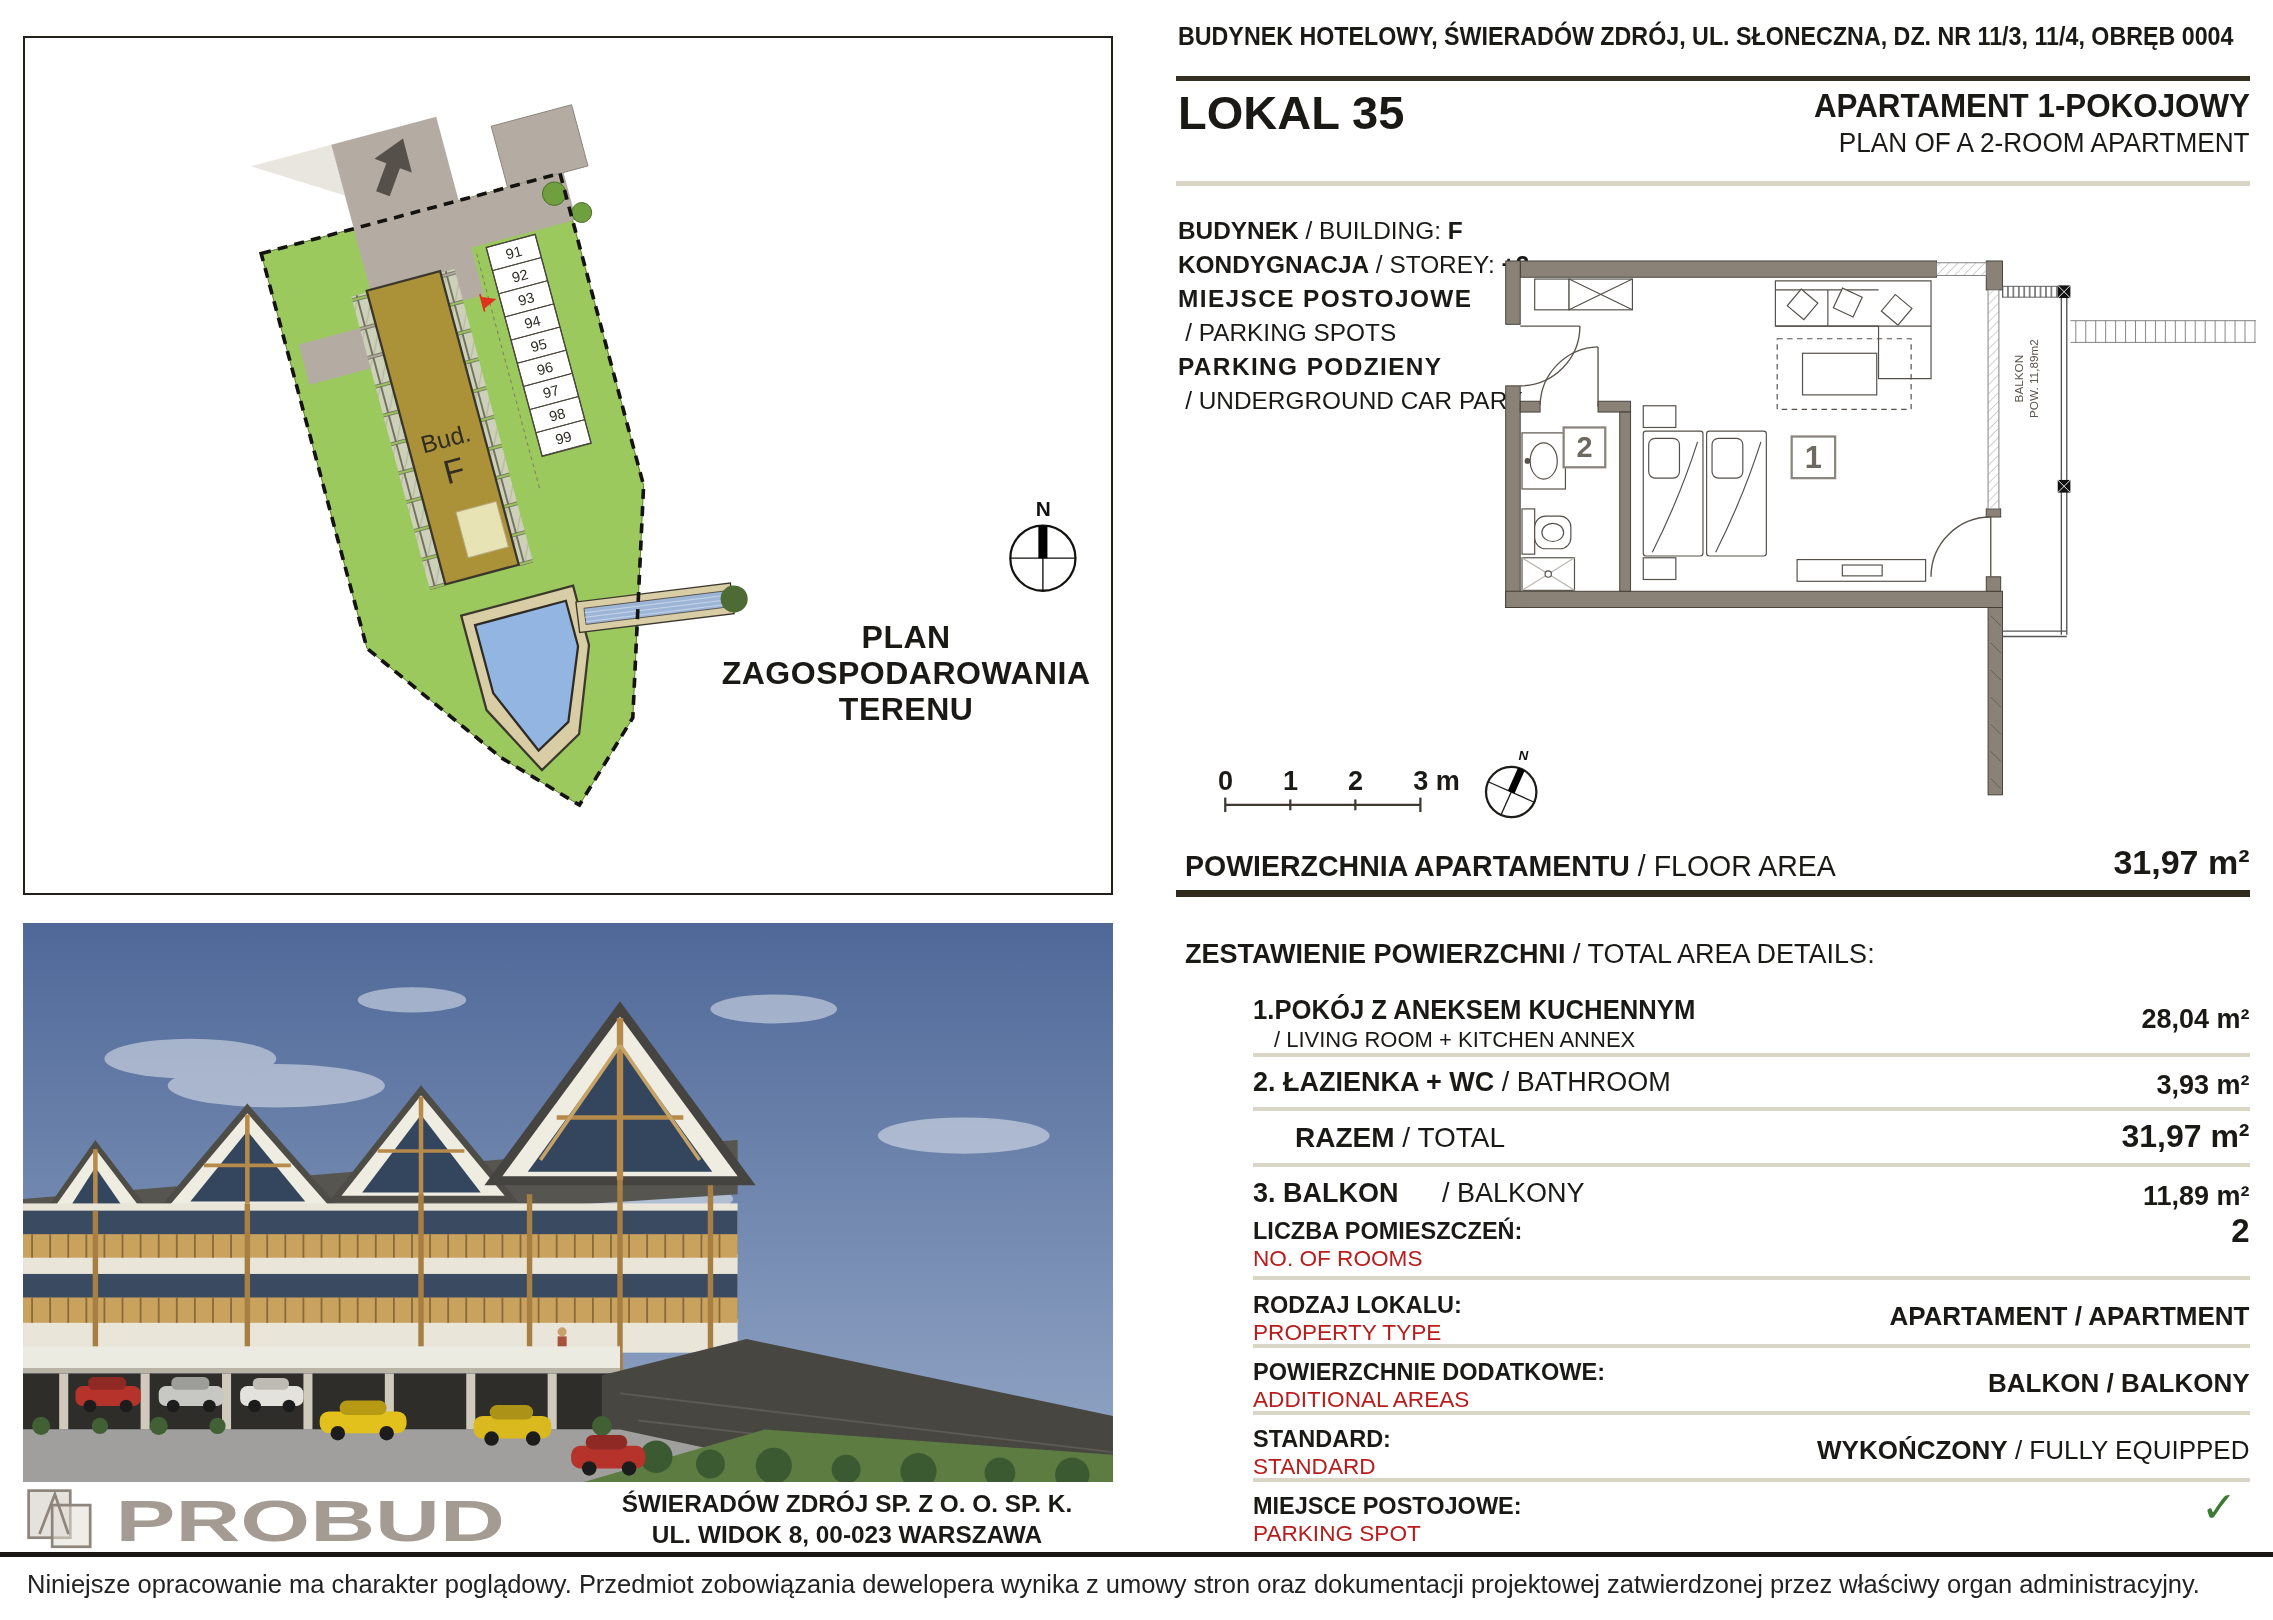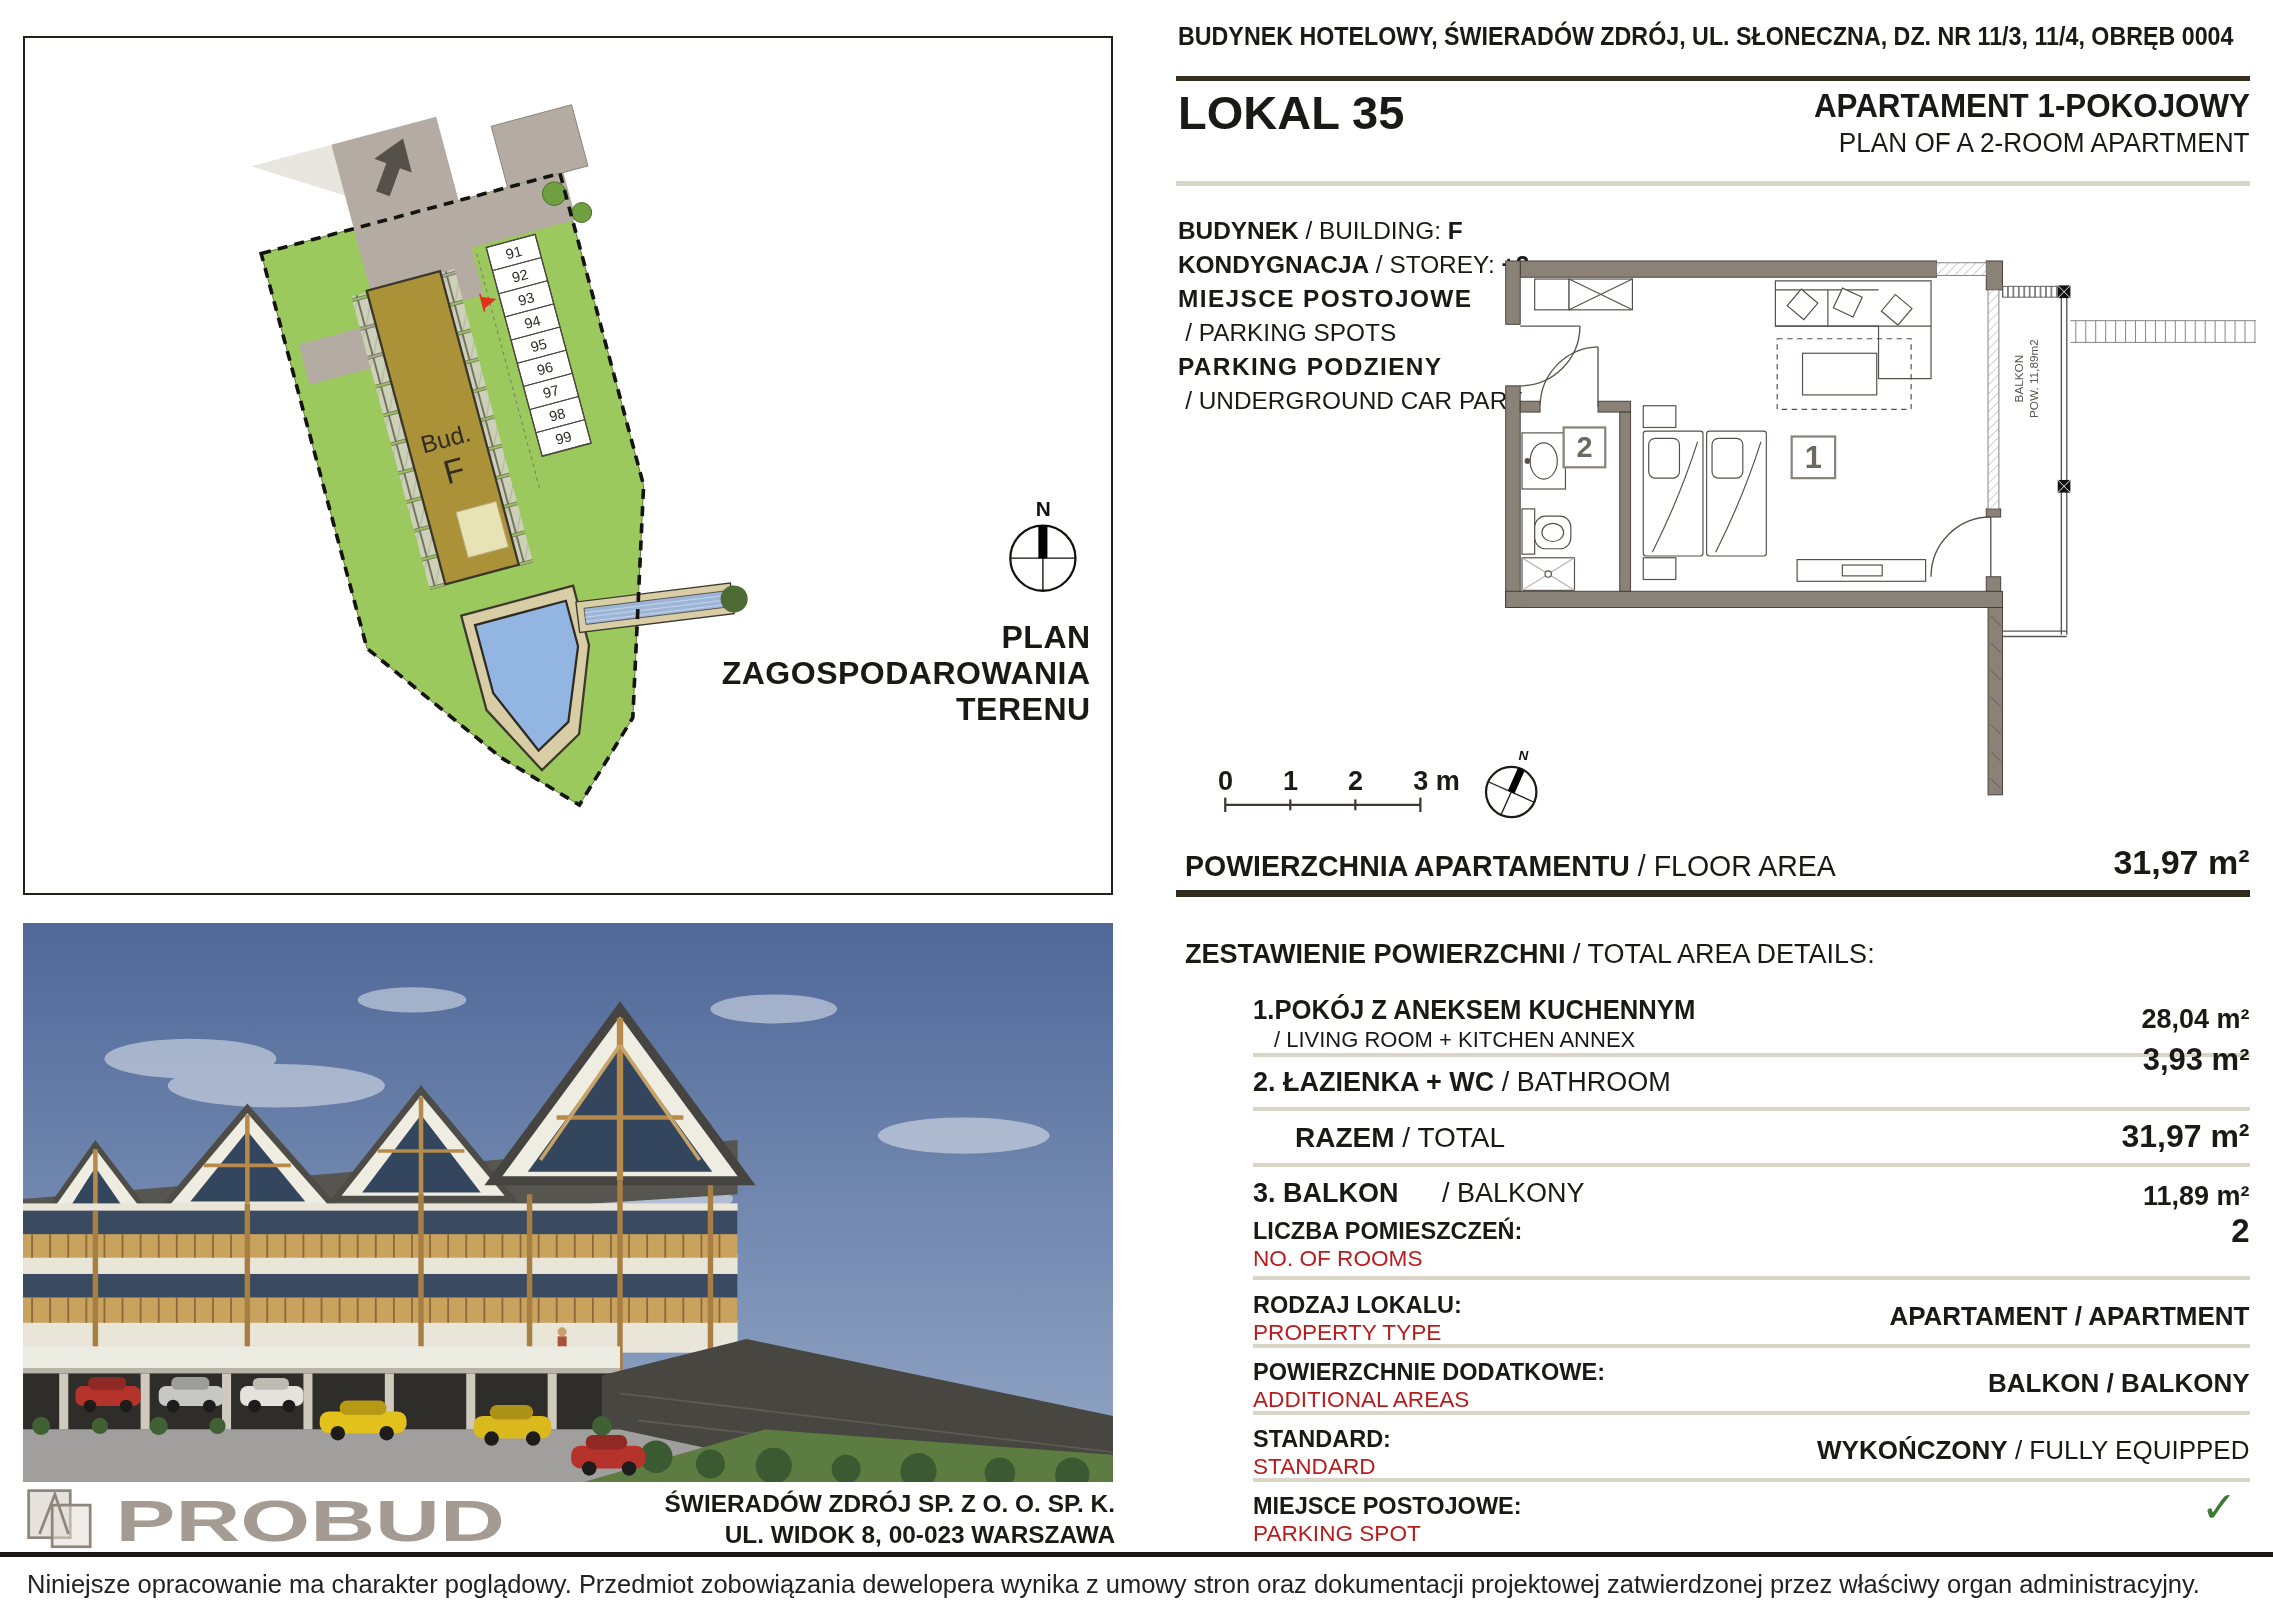--- a/index.html
+++ b/index.html
@@ -5,21 +5,21 @@
   html,body{margin:0;padding:0;background:#fff;}
   .page{position:relative;width:2273px;height:1620px;background:#fff;overflow:hidden;
         font-family:"Liberation Sans",sans-serif;color:#1a1916;}
   .abs{position:absolute;}
   .b{font-weight:bold;}
   .nw{white-space:nowrap;}
   .panel{border:2.7px solid #23201b;box-sizing:border-box;background:#fff;}
   .rule-dark{background:#35301f;}
   .rule-light{background:#d9d6c6;}
   .sub-en{color:#b91c1c;}
-  .right-align{text-align:right;}
+  .right-align{text-align:center;}
   svg text{font-family:"Liberation Sans",sans-serif;}
 </style>
 </head>
 <body>
 
 <div class="page">
 
   <div class="abs panel" style="left:22.6px;top:36px;width:1090px;height:859px;">
     <svg width="1085" height="854" viewBox="0 0 1199 944">
       <defs>
@@ -293,21 +293,21 @@
   <div class="abs nw" style="left:1185px;top:939px;font-size:27px;">
     <span class="b">ZESTAWIENIE POWIERZCHNI</span><span style="white-space:pre;"> / TOTAL AREA DETAILS:</span>
   </div>
 
   <div class="abs b nw" style="left:1253px;top:995px;font-size:27px;transform:scaleX(0.95);transform-origin:left top;">1.POKÓJ Z ANEKSEM KUCHENNYM</div>
   <div class="abs nw" style="left:1274px;top:1027px;font-size:22px;">/ LIVING ROOM + KITCHEN ANNEX</div>
   <div class="abs b" style="right:23.5px;top:1004px;font-size:27px;">28,04 m²</div>
   <div class="abs rule-light" style="left:1253px;top:1053px;width:997px;height:3.6px;"></div>
 
   <div class="abs nw" style="left:1253px;top:1067px;font-size:27px;"><span class="b">2. ŁAZIENKA + WC</span><span style="white-space:pre;margin-top:12px;"> / BATHROOM</span></div>
-  <div class="abs b" style="right:23.5px;top:1042px;font-size:31px;">3,93 m²</div>
+  <div class="abs b" style="right:23.5px;top:1070px;font-size:27px;">3,93 m²</div>
   <div class="abs rule-light" style="left:1253px;top:1107px;width:997px;height:3.6px;"></div>
 
   <div class="abs nw" style="left:1295px;top:1122px;font-size:28px;"><span class="b">RAZEM</span><span style="white-space:pre;"> / TOTAL</span></div>
   <div class="abs b" style="right:23.5px;top:1118px;font-size:32px;">31,97 m²</div>
   <div class="abs rule-light" style="left:1253px;top:1163px;width:997px;height:3.6px;"></div>
 
   <div class="abs nw" style="left:1253px;top:1178px;font-size:27px;"><span class="b">3. BALKON</span><span style="white-space:pre;padding-left:36px;"> / BALKONY</span></div>
   <div class="abs b" style="right:23.5px;top:1181px;font-size:27px;">11,89 m²</div>
 
   <div class="abs b nw" style="left:1253px;top:1218px;font-size:23.5px;">LICZBA POMIESZCZEŃ:</div>

